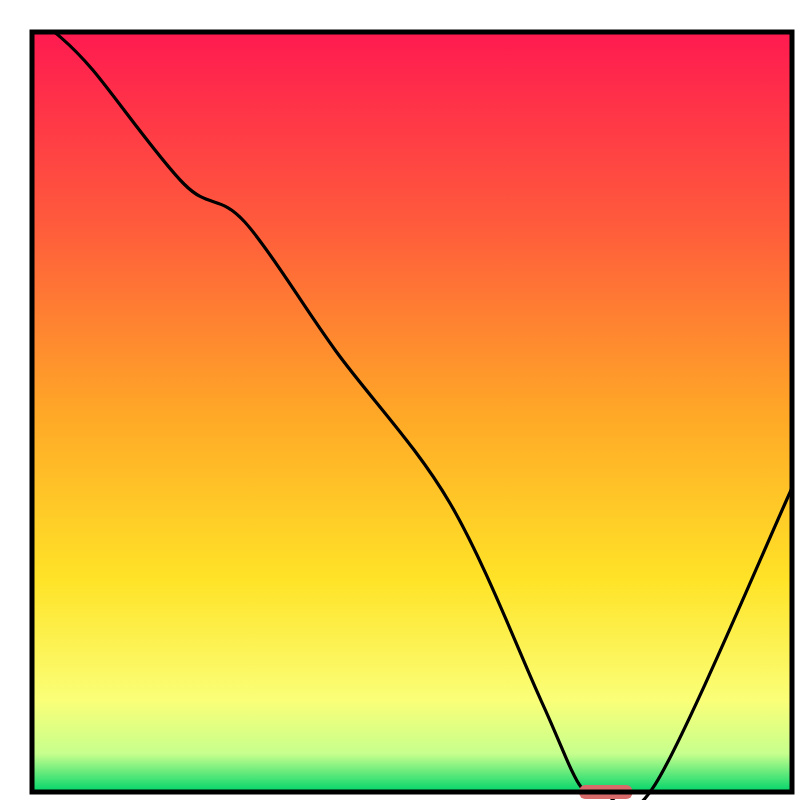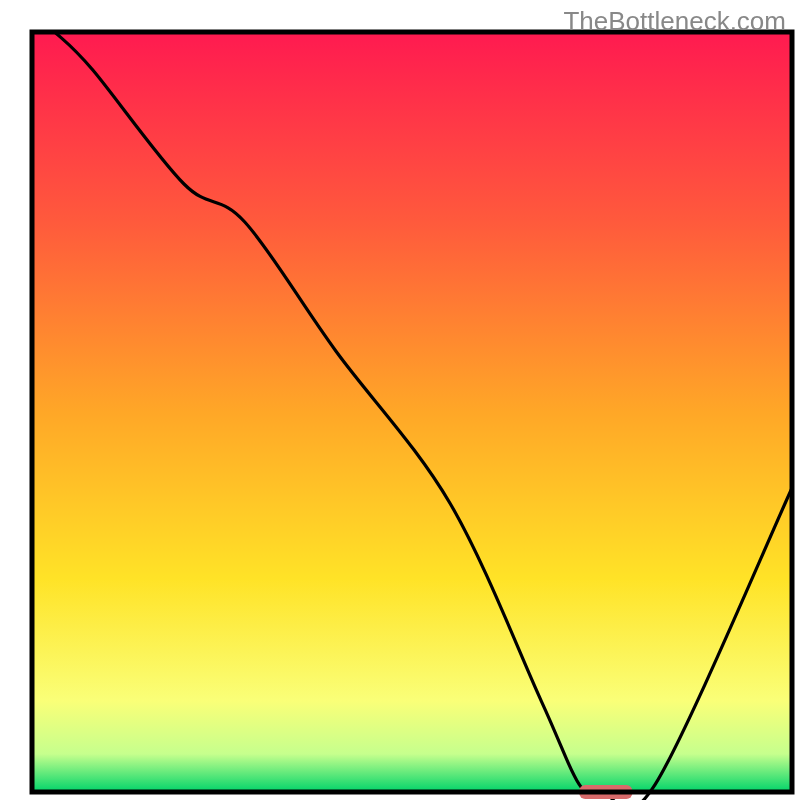--- a/index.html
+++ b/index.html
@@ -26,21 +26,20 @@
     z-index: 10;
   }
   svg {
     display: block;
   }
 </style>
 </head>
 <body>
 
 <div class="chart-container">
-  <div class="watermark">TheBottleneck.com</div>
   <svg id="chart-svg" width="800" height="800" viewBox="0 0 800 800">
     <defs>
       <linearGradient id="bg-grad" x1="0" y1="0" x2="0" y2="1">
           <stop offset="0%" stop-color="#ff1a50"></stop>
           <stop offset="25%" stop-color="#ff5a3c"></stop>
           <stop offset="50%" stop-color="#ffa727"></stop>
           <stop offset="72%" stop-color="#ffe327"></stop>
           <stop offset="88%" stop-color="#faff78"></stop>
           <stop offset="95%" stop-color="#c6ff8d"></stop>
           <stop offset="100%" stop-color="#00d46a"></stop>

